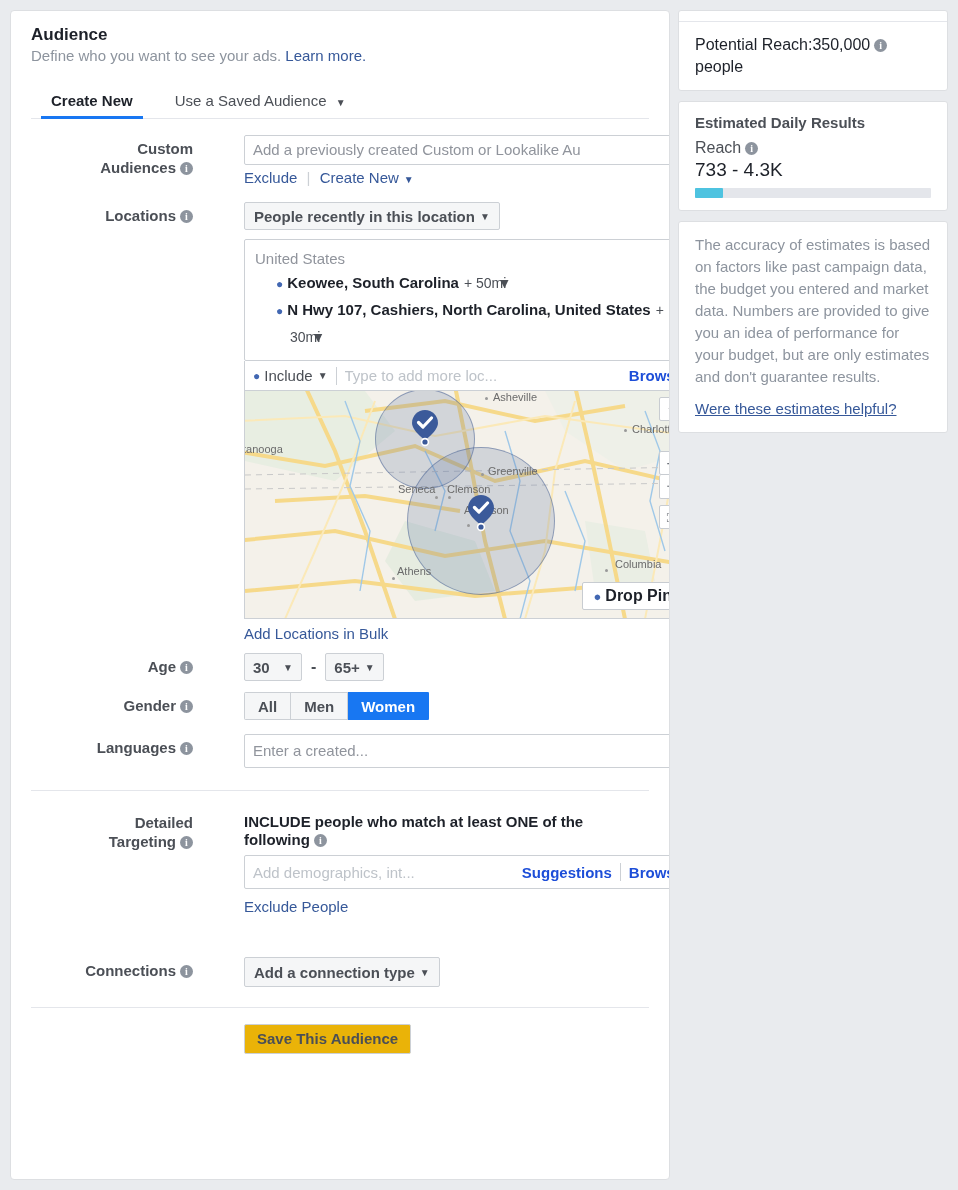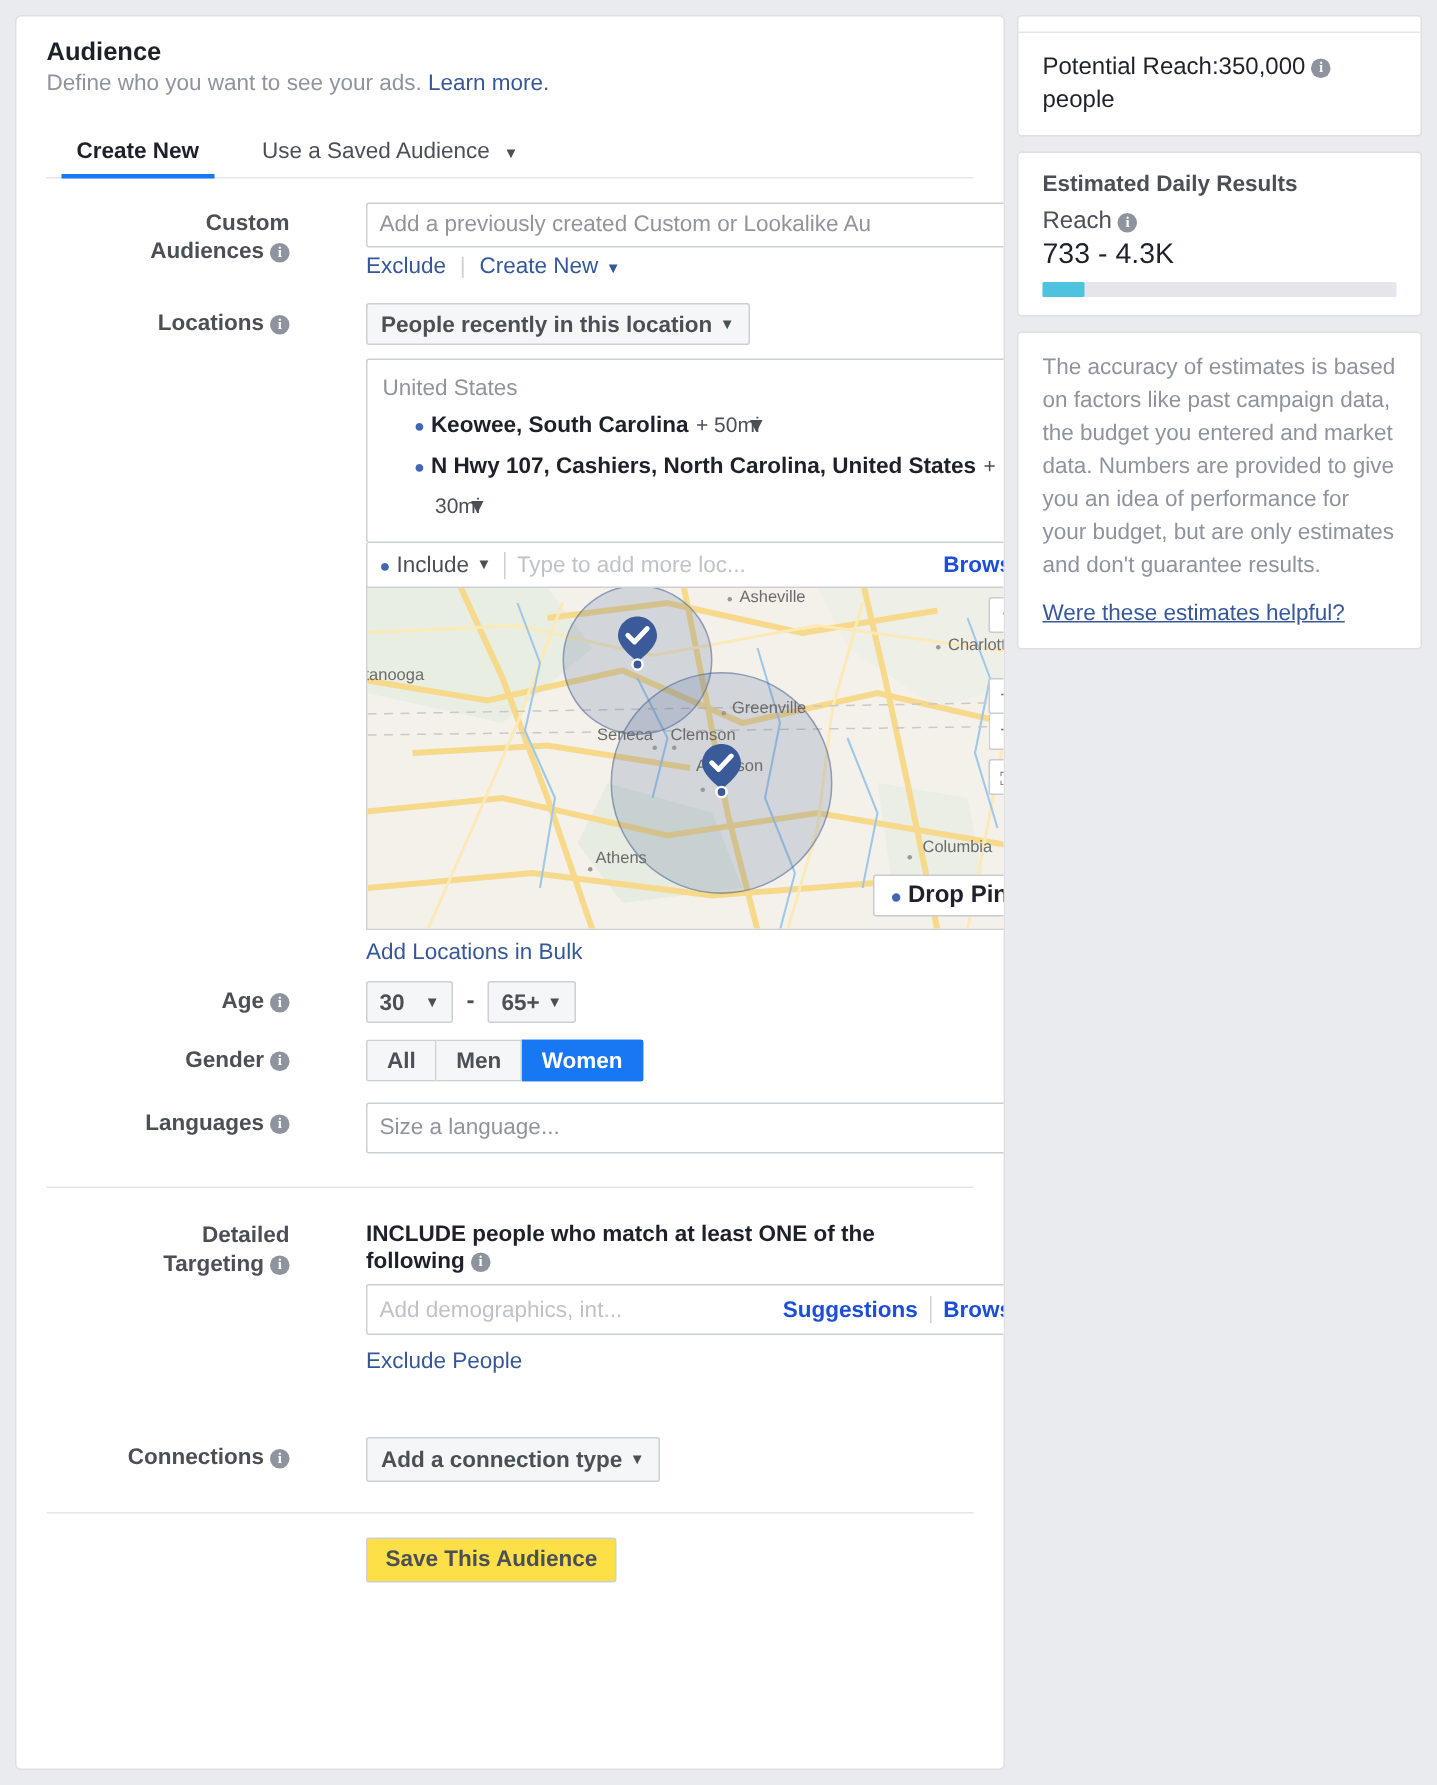--- a/index.html
+++ b/index.html
@@ -135,21 +135,21 @@
 
   .dt-heading { font-size: 15px; font-weight: bold; color: #1d2129; line-height: 18px; }
   .dt-input {
     width: 448px; height: 34px; border: 1px solid #ccd0d5; border-radius: 2px;
     display: flex; align-items: center; padding: 0 8px; margin-top: 6px; background: #fff;
   }
   .dt-ph { flex: 1; font-size: 15px; color: #bec3c9; overflow: hidden; white-space: nowrap; }
 
   .save-btn {
     display: inline-block; height: 30px; line-height: 28px; padding: 0 12px;
-    background: #fde047; border: 1px solid #ccd0d5; border-radius: 2px;
+    background: #eab308; border: 1px solid #ccd0d5; border-radius: 2px;
     font-size: 15px; font-weight: bold; color: #4b4f56; cursor: pointer;
   }
 
   
   .side { position: absolute; left: 678px; top: 10px; width: 270px; }
   .side-card {
     background: #fff; border: 1px solid #dddfe2; border-radius: 3px;
     margin-bottom: 10px; overflow: hidden;
   }
   .side-pad { padding: 12px 16px; }
@@ -357,21 +357,21 @@
             <div class="seg-item on">Women</div>
           </div>
         </div>
       </div>
 
       <div class="row" style="margin-top:14px;">
         <div class="row-label">
           <span>Languages</span><span class="info">i</span>
         </div>
         <div class="row-field">
-          <div class="text-input" style="height:34px;line-height:32px;">Size a language...</div>
+          <div class="text-input" style="height:34px;line-height:32px;">Enter a created...</div>
         </div>
       </div>
 
       <div class="divider"></div>
 
       <div class="row" style="margin-top:22px;">
         <div class="row-label" style="padding-top:0;">
           <div>Detailed</div>
           <div>
             <span>Targeting</span><span class="info">i</span>

